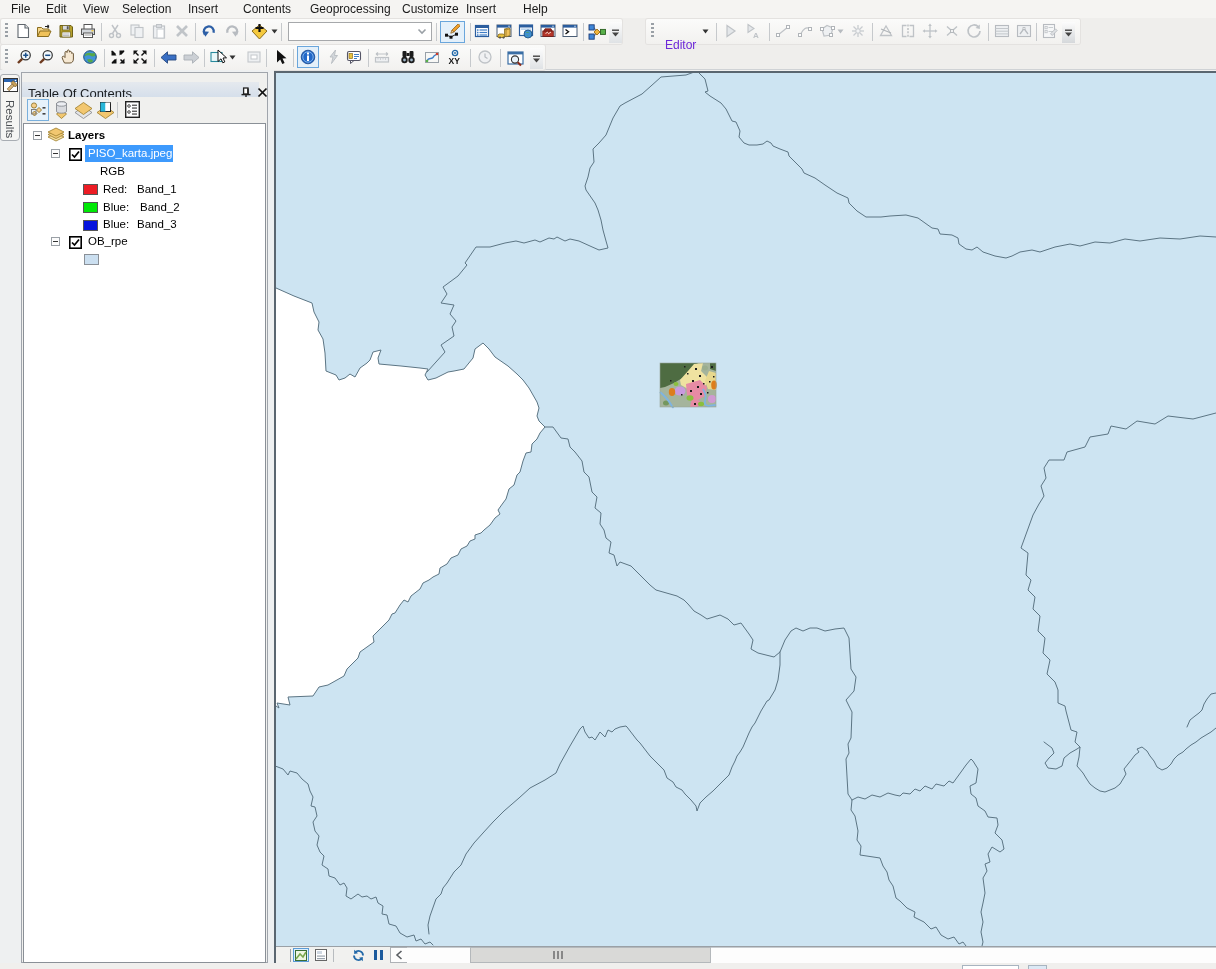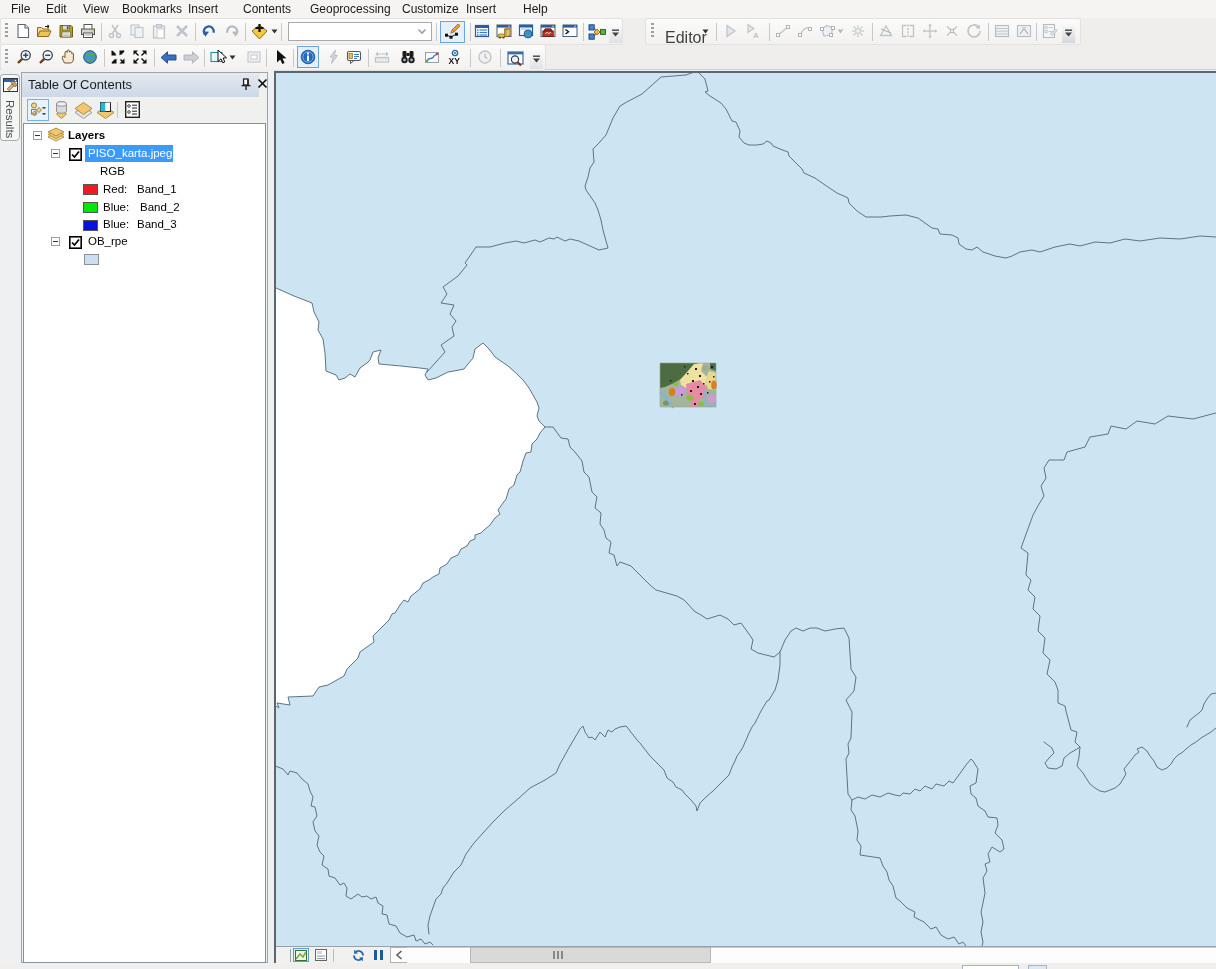--- a/index.html
+++ b/index.html
@@ -9,41 +9,41 @@
 #menubar span { position:absolute; top:2px; font-size:12px; color:#1a1a1a; }
 #toolbars { position:absolute; left:0; top:18px; width:1216px; height:52px; background:#efeeec; border-bottom:1px solid #cfd2d5; }
 .tbchrome { position:absolute; background:linear-gradient(#fbfbfa,#f2f1ef); border-radius:2px; box-shadow:0 0 0 1px #e4e2e0; }
 .sep { position:absolute; width:1px; height:18px; background:#c6c9cc; }
 .grip { position:absolute; width:3px; height:16px; background-image:repeating-linear-gradient(#9aa0a6 0 2px, transparent 2px 4px); }
 .ic { position:absolute; width:16px; height:16px; }
 #leftcol { position:absolute; left:0; top:70px; width:274px; height:899px; background:#eef0f1; }
 #restab { position:absolute; left:0px; top:74px; width:20px; height:67px; background:#f5f5f3; border:1px solid #a8adb3; border-radius:3px 4px 4px 3px; }
 #restab .rtxt { position:absolute; left:3px; top:25px; font-size:11.5px; color:#4a4e52; writing-mode:vertical-rl; }
 #toc { position:absolute; left:21px; top:72px; width:247px; height:891px; background:#f0f0ee; border:1px solid #a0a5ac; }
-#toctitle { position:absolute; left:0px; top:0px; width:237px; height:24px; background:linear-gradient(#e5e9ee,#ccd9e9); }
+#toctitle { position:absolute; left:0px; top:9px; width:237px; height:24px; background:linear-gradient(#e5e9ee,#ccd9e9); }
 #toctitle .t { position:absolute; left:6px; top:4px; font-size:13px; color:#1b1e21; }
 #toctools { position:absolute; left:0; top:24px; width:245px; height:26px; background:#f0f0ee; }
 #toctree { position:absolute; left:1px; top:50px; width:243px; height:840px; background:#fff; border:1px solid #8a9097; }
 .trow { position:absolute; font-size:11.5px; color:#000; }
 .expbox { position:absolute; width:9px; height:9px; background:#fcfcfc; border:1px solid #9aa0a6; }
 .expbox:after { content:""; position:absolute; left:1px; top:3px; width:5px; height:1px; background:#333; }
 .cb { position:absolute; width:13px; height:13px; }
 .chip { position:absolute; width:15px; height:11px; border:1px solid #555; }
 #map { position:absolute; left:274px; top:71px; width:942px; height:892px; background:#cde4f2; border-left:2px solid #5a6670; border-top:2px solid #5a6670; }
 #scrollrow { position:absolute; left:276px; top:946px; width:940px; height:17px; background:#f1f1ef; border-top:1px solid #9aa0a6; }
 #statusbar { position:absolute; left:0; top:963px; width:1216px; height:6px; background:#f0efed; }
 #statusbar .abs { position:absolute; }
 </style>
 </head>
 <body>
 <div id="menubar">
  <span style="left:11px">File</span>
     <span style="left:46px">Edit</span>
     <span style="left:83px">View</span>
-    <span style="left:122px">Bookmarks</span>
+    <span style="left:122px">Selection</span>
     <span style="left:188px">Insert</span>
     <span style="left:243px">Contents</span>
     <span style="left:310px">Geoprocessing</span>
     <span style="left:402px">Customize</span>
     <span style="left:466px">Insert</span>
     <span style="left:523px">Help</span>
 </div>
 <div id="toolbars">
 <div class="tbchrome" style="left:1px;top:1px;width:621px;height:25px"></div>
 <div class="tbchrome" style="left:646px;top:1px;width:434px;height:25px"></div>
@@ -200,21 +200,21 @@
         <path d="M9 5 L12 8 9 11 6 8 Z" fill="#f0b43c" stroke="#9c6c14" stroke-width="0.9"></path>
         <rect x="12.5" y="5.4" width="5" height="5" fill="#58b04a" stroke="#2a6020" stroke-width="0.9"></rect>
       </svg>
 <div class="abs" style="left:609px;top:4px;width:13px;height:21px;background:linear-gradient(#fcfcfc,#dfe2e5)"></div>
 <svg class="abs" style="left:611px;top:11px" width="9" height="8" viewBox="0 0 9 8">
         <rect x="1" y="0.5" width="7" height="1.4" fill="#444"></rect>
         <path d="M1 3.5 L8 3.5 4.5 7.5 Z" fill="#444"></path>
       </svg>
 
 <div class="grip" style="left:651px;top:5px"></div>
-<span class="abs" style="left:665px;top:11px;font-size:16px;color:#404040">Editor</span>
+<span class="abs" style="left:665px;top:20px;font-size:12px;color:#6d28d9">Editor</span>
 <svg class="abs" style="left:702px;top:11px" width="7" height="5" viewBox="0 0 7 5">
         <path d="M0.5 0.5 L6.5 0.5 3.5 4.5 Z" fill="#333"></path>
       </svg>
 <div class="sep" style="left:716px;top:5px"></div>
 <g></g>
 <svg class="ic" style="left:723px;top:5px" viewBox="0 0 16 16">
         <path d="M4 2.5 L12 8 4 13.5 Z" fill="#e4e7ea" stroke="#bfc3c7" stroke-width="1.2"></path>
       </svg>
 <svg class="ic" style="left:745px;top:5px" viewBox="0 0 16 16">
         <path d="M3 1.5 L9 5.5 3 9.5 Z" fill="#e4e7ea" stroke="#bfc3c7" stroke-width="1.1"></path>

